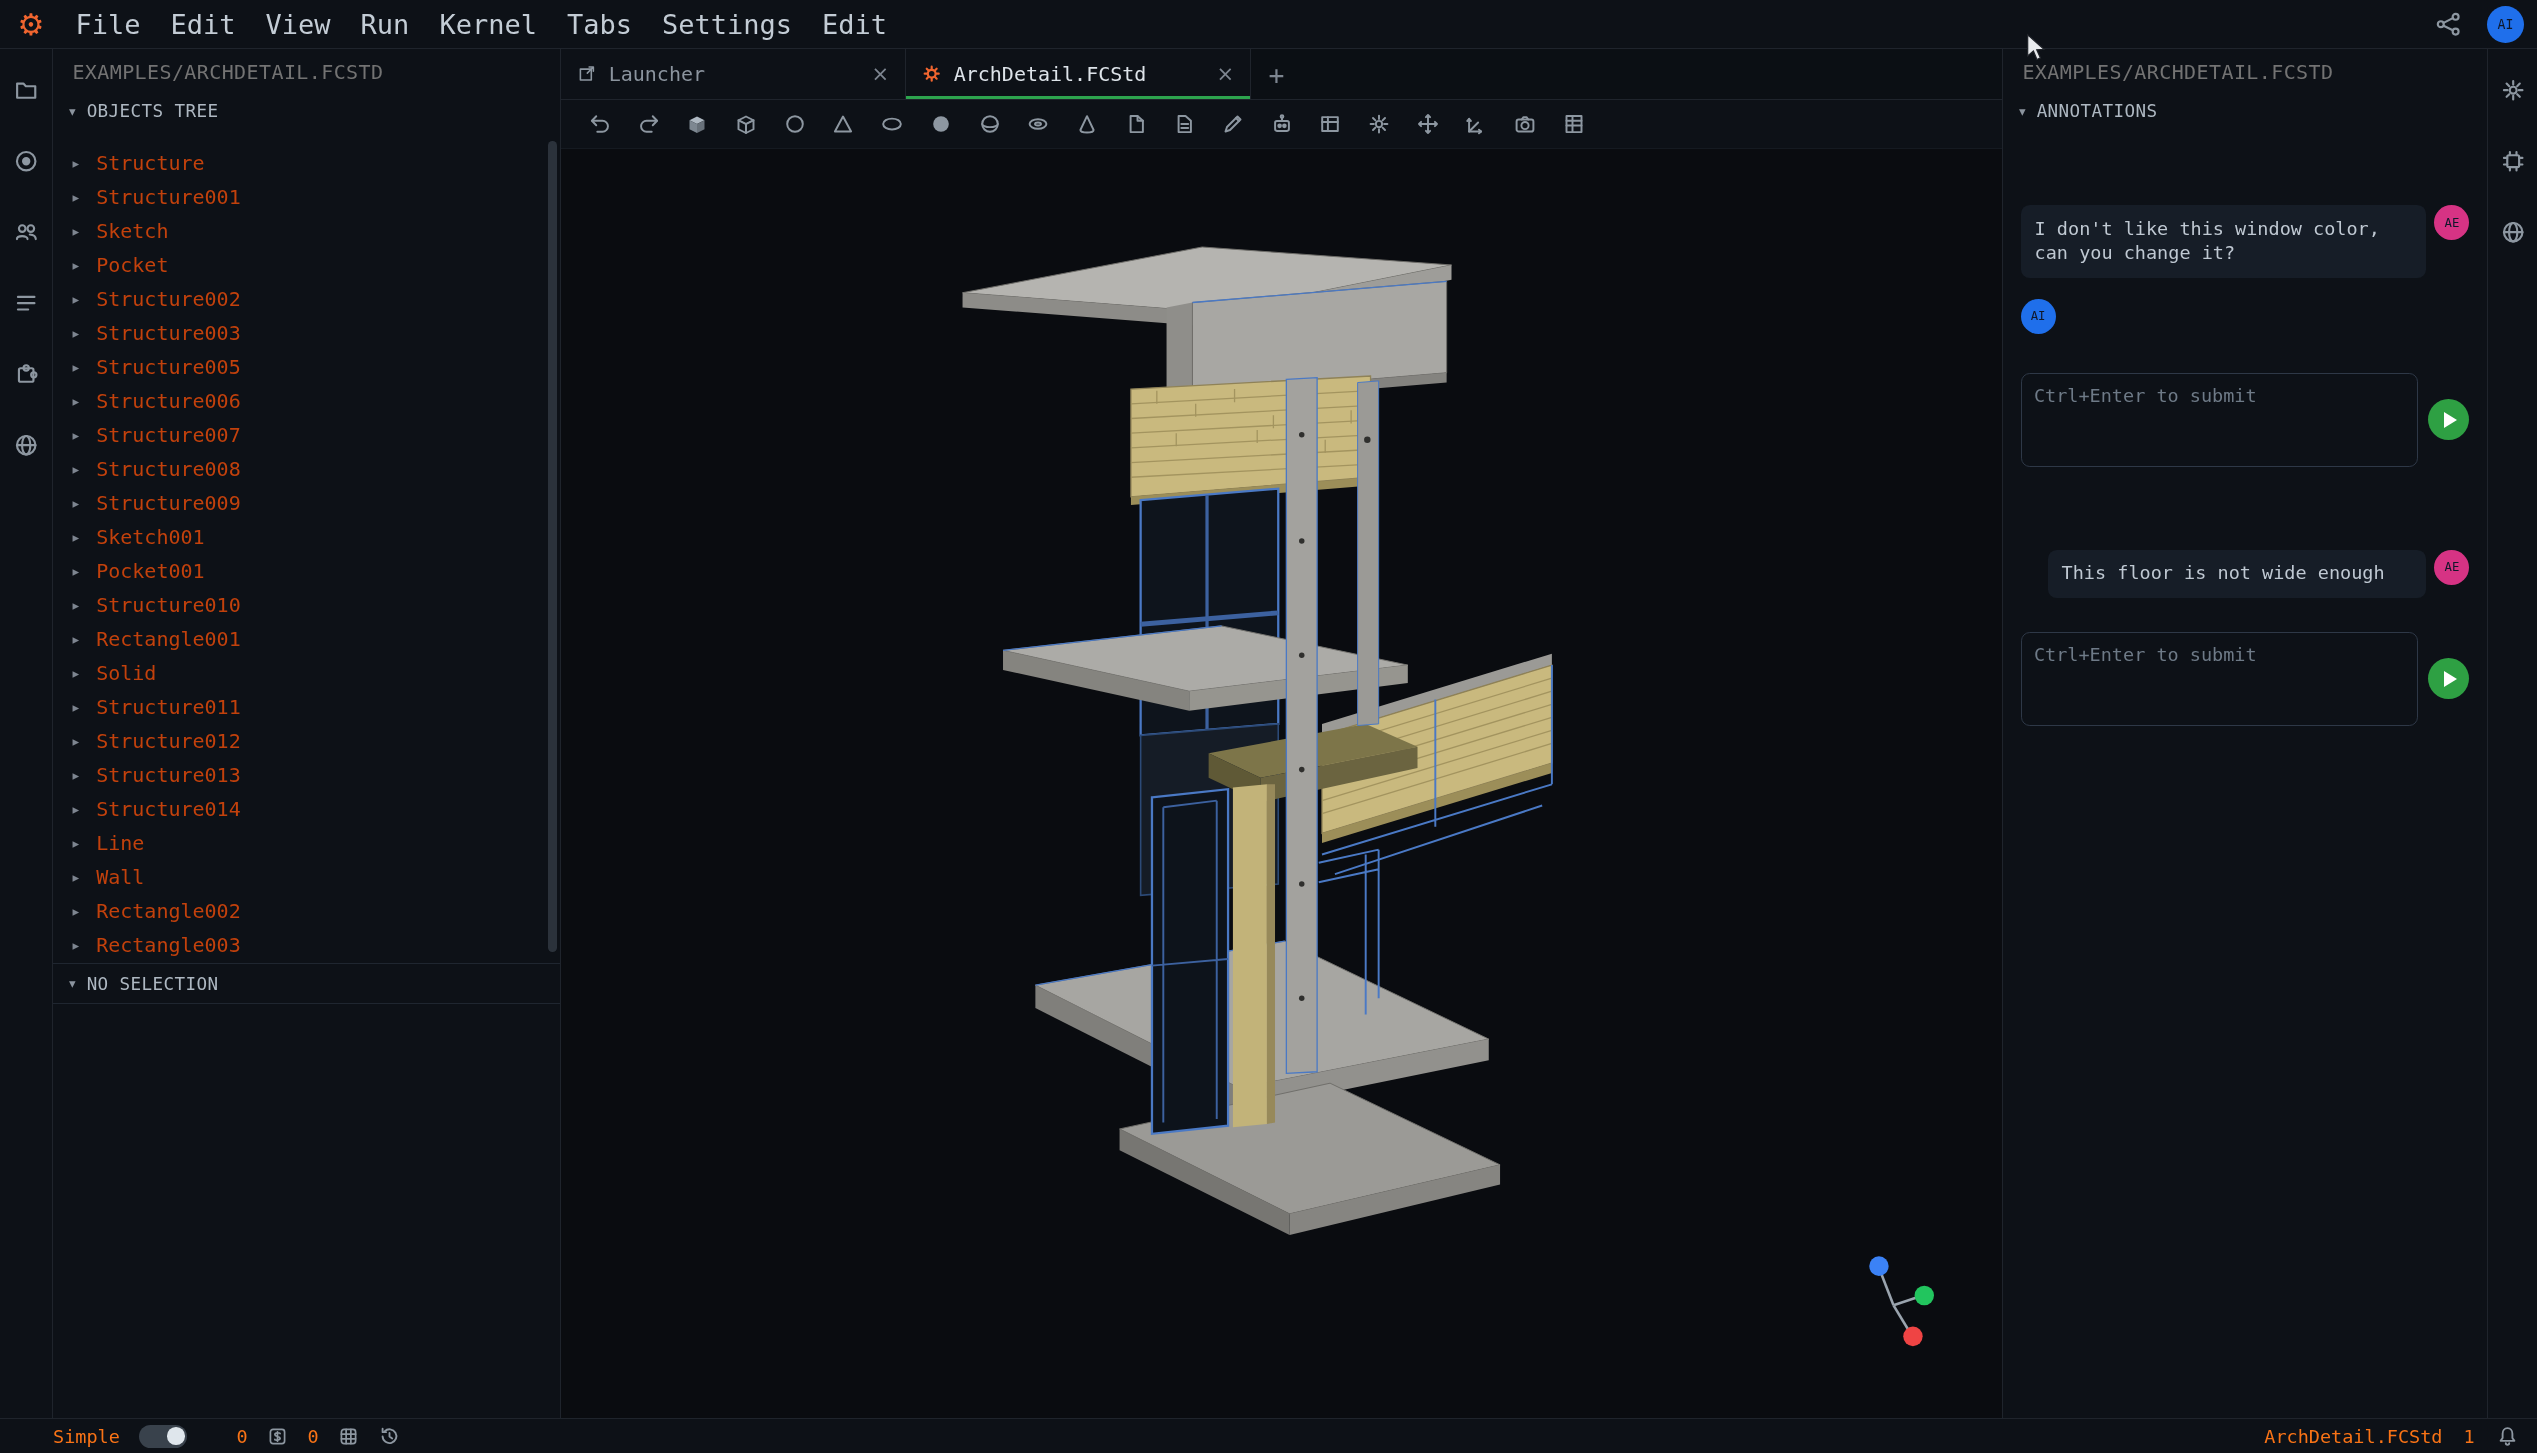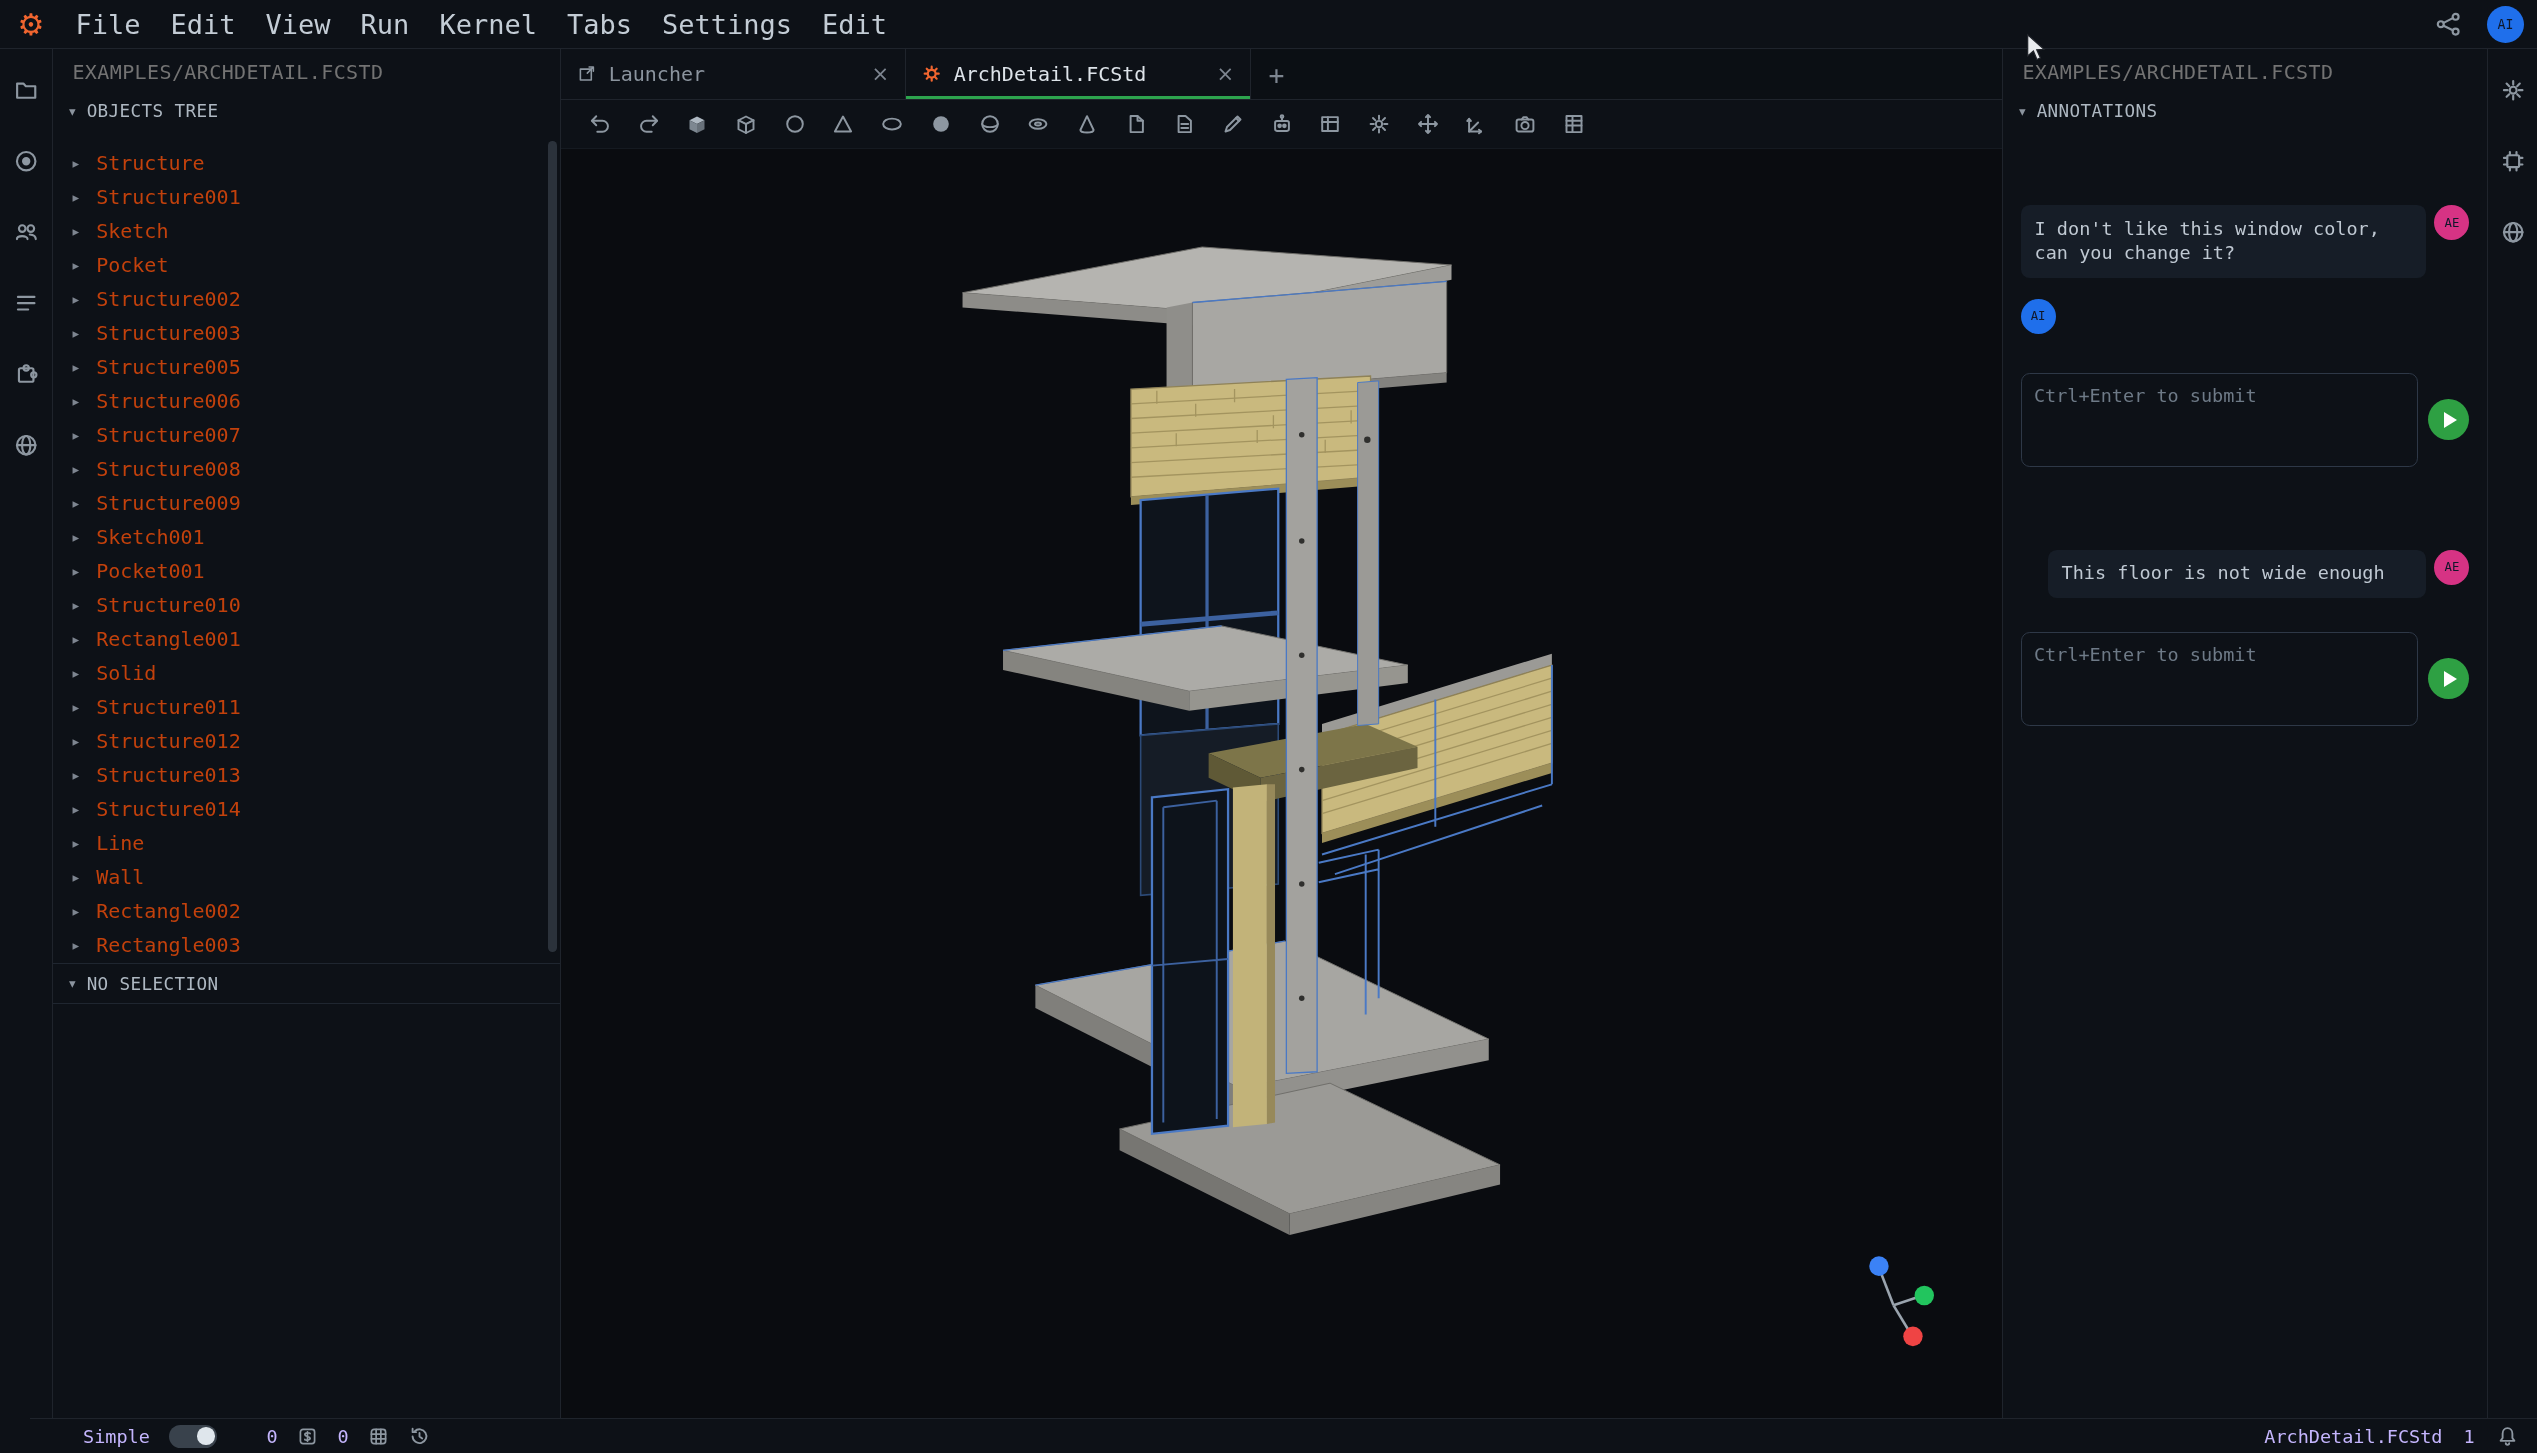--- a/index.html
+++ b/index.html
@@ -87,21 +87,21 @@
   }
   .annot-input::placeholder { color:#6e7a87; }
   .submit-btn {
     width:41px; height:41px; border-radius:50%; background:#2ea043; border:none;
     display:flex; align-items:center; justify-content:center; flex:0 0 auto; cursor:pointer;
   }
   .submit-btn .tri { width:0; height:0; border-left:13.2px solid #fff; border-top:8px solid transparent; border-bottom:8px solid transparent; margin-left:3.5px; }
   
   .statusbar {
     height:35px; border-top:0.9px solid #1f242c; background:#0d1117;
-    display:flex; align-items:center; padding:0 19.4px 0 53px; font-size:18.5px; color:#c4b5fd;margin-left:30px;
+    display:flex; align-items:center; padding:0 19.4px 0 53px; font-size:18.5px; color:#f97316;
   }
   .sb-left { display:flex; align-items:center; gap:19.4px; }
   .toggle { width:48px; height:23px; border-radius:11.5px; background:#39424c; position:relative; margin-right:30px; }
   .toggle .knob { position:absolute; right:2.6px; top:2.6px; width:17.6px; height:17.6px; border-radius:50%; background:#dfe6ec; }
   .sb-right { margin-left:auto; display:flex; align-items:center; gap:21px; }
   .sb-ic { display:flex; align-items:center; justify-content:center; }
   
   svg.ic { stroke:#8d97a1; fill:none; stroke-width:1.3; stroke-linecap:round; stroke-linejoin:round; }
   .cursor { position:absolute; left:2025px; top:33px; z-index:50; pointer-events:none; }
 </style>

